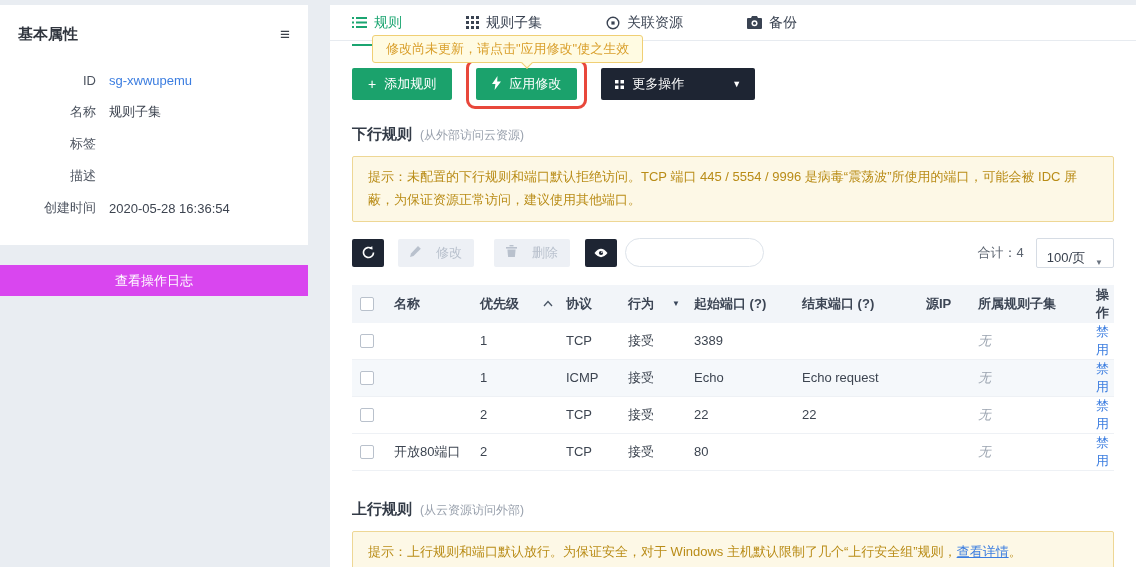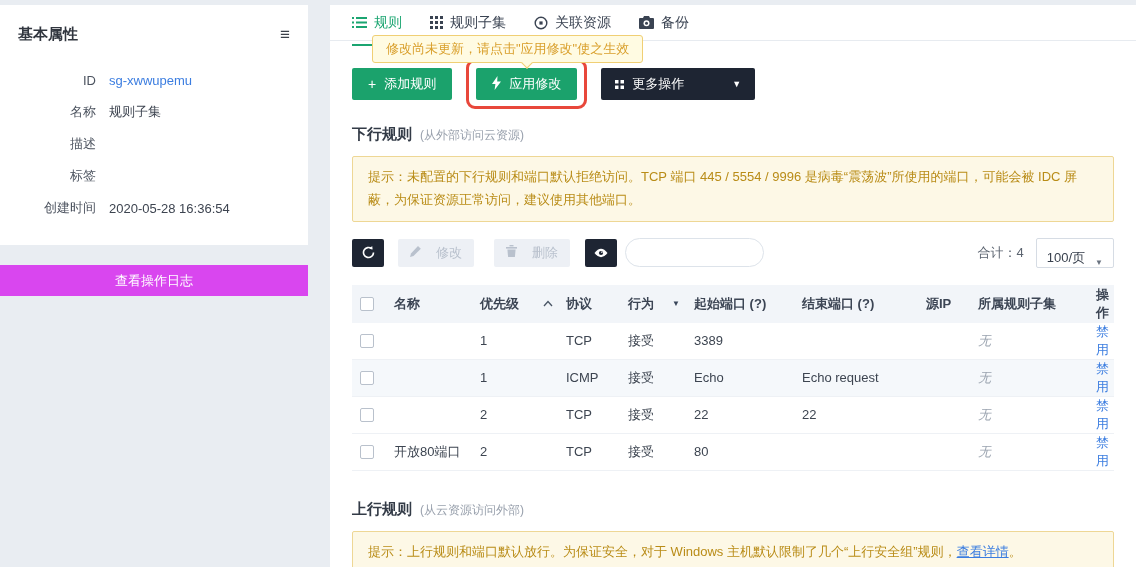--- a/index.html
+++ b/index.html
@@ -13,21 +13,21 @@
   .burger { font-size:17px; color:#3a4049; cursor:pointer; line-height:1; }
   .sp-fields { margin-top:20px; }
   .sp-row { display:flex; height:32px; align-items:center; font-size:13px; }
   .sp-label { width:96px; text-align:right; color:#4c535f; flex:none; }
   .sp-value { margin-left:13px; color:#3d4450; }
   .sp-value.link { color:#3b7de0; cursor:pointer; }
   .log-btn { position:absolute; left:0; top:265px; width:308px; height:31px; background:#d946ef; color:#fff; font-size:13px; border:none; cursor:pointer; font-family:inherit; }
 
   
   .card { position:absolute; left:330px; top:5px; width:806px; height:562px; background:#fff; }
-  .tabbar { display:flex; align-items:center; height:36px; border-bottom:1px solid #e7ebf0; padding-left:22px; gap:28px; }
+  .tabbar { display:flex; align-items:center; height:36px; border-bottom:1px solid #e7ebf0; padding-left:22px; gap:64px; }
   .tab { display:flex; align-items:center; gap:7px; font-size:14px; color:#3a4352; height:44px; position:relative; cursor:pointer; }
   .tab.active { color:#1ba571; }
   .tab.active:after { content:""; position:absolute; left:0; right:0; bottom:-1px; height:2px; background:#1ba571; }
   .tab svg { display:block; }
 
   .tooltip { position:absolute; left:42px; top:30px; background:#fffbe2; border:1px solid #f0cf74; border-radius:3px; height:28px; line-height:26px; padding:0 13px; font-size:13px; color:#d99f2b; z-index:5; white-space:nowrap; }
   .tooltip-caret { position:absolute; left:150px; bottom:-5px; width:8px; height:8px; background:#fffbe2; border-right:1px solid #f0cf74; border-bottom:1px solid #f0cf74; transform:rotate(45deg); }
 
   .content { padding:0 22px; }
   .btn-row { display:flex; align-items:center; margin-top:27px; gap:18px; }
@@ -82,25 +82,25 @@
     <div class="sp-fields">
       <div class="sp-row">
         <span class="sp-label">ID</span>
         <span class="sp-value link">sg-xwwupemu</span>
       </div>
       <div class="sp-row">
         <span class="sp-label">名称</span>
         <span class="sp-value">规则子集</span>
       </div>
       <div class="sp-row">
+        <span class="sp-label">标签</span>
+        <span class="sp-value"></span>
+      </div>
+      <div class="sp-row">
         <span class="sp-label">描述</span>
-        <span class="sp-value"></span>
-      </div>
-      <div class="sp-row">
-        <span class="sp-label">标签</span>
         <span class="sp-value"></span>
       </div>
       <div class="sp-row">
         <span class="sp-label">创建时间</span>
         <span class="sp-value">2020-05-28 16:36:54</span>
       </div>
     </div>
   </aside>
   <button class="log-btn">查看操作日志</button>
 

